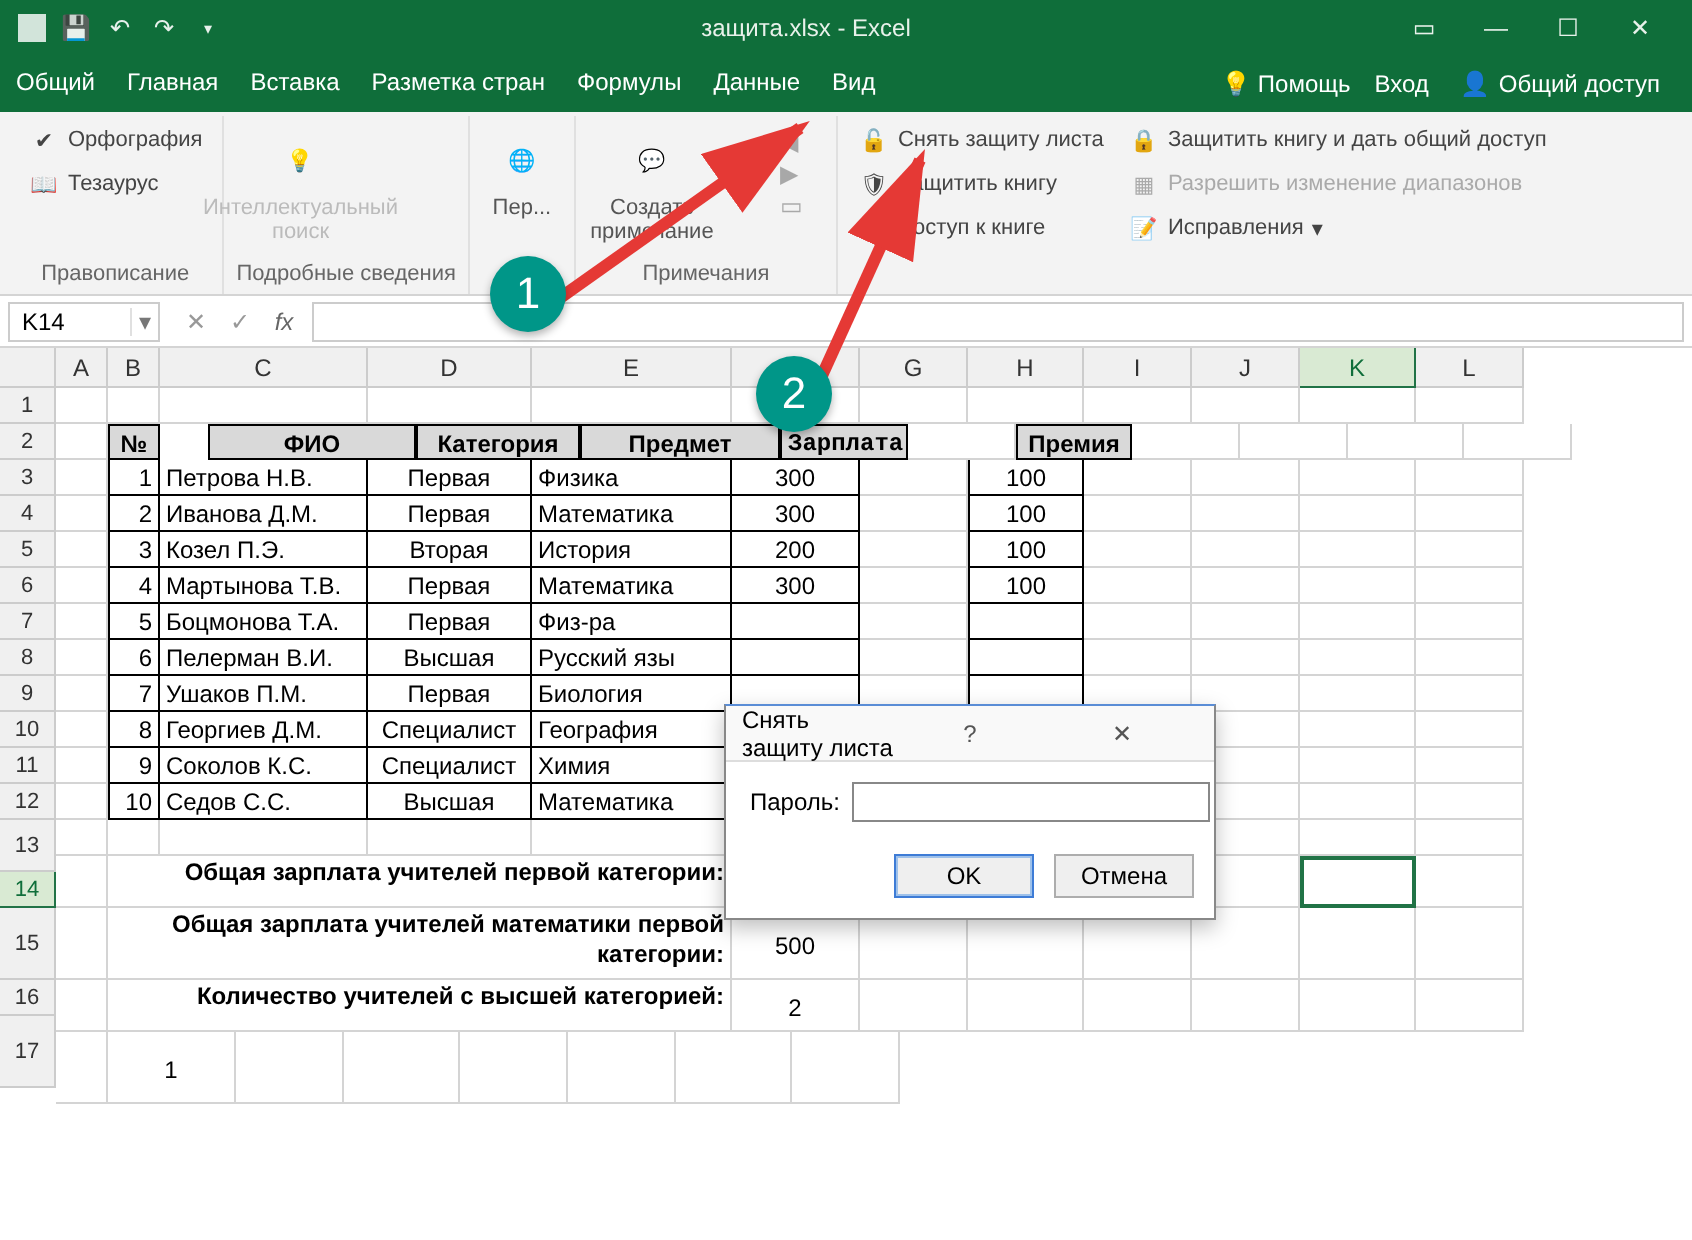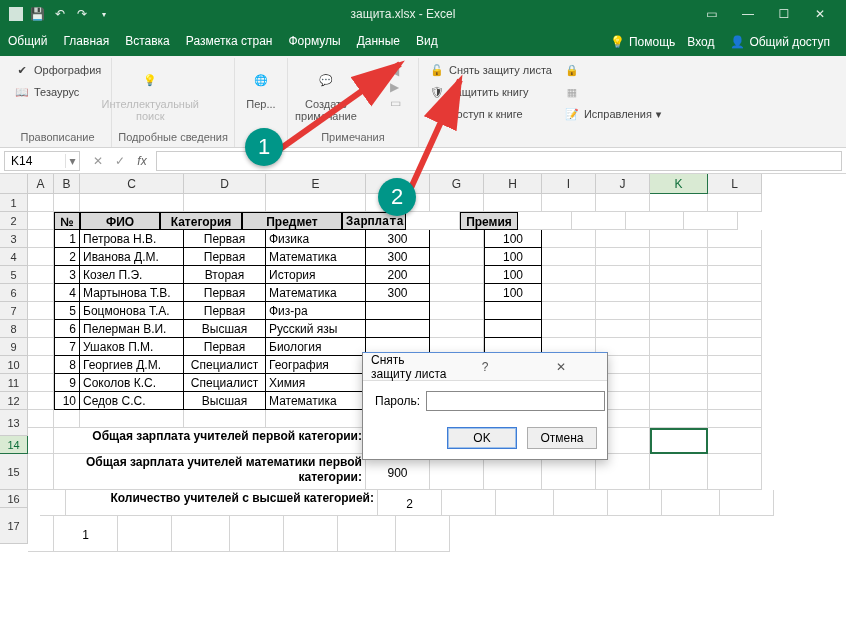--- a/index.html
+++ b/index.html
@@ -185,23 +185,25 @@
             <span>Защитить книгу</span>
           </div>
         <div class="rbtn-sm">
             <span class="rbtn-sm-icon">📕</span>
             <span>Доступ к книге</span>
           </div>
       </div>
       <div class="stack">
         <div class="rbtn-sm">
             <span class="rbtn-sm-icon">🔒</span>
+            <span>Защитить книгу и дать общий доступ</span>
           </div>
         <div class="rbtn-sm" style="color:#aaa">
             <span class="rbtn-sm-icon">▦</span>
+            <span>Разрешить изменение диапазонов</span>
           </div>
         <div class="rbtn-sm"><span class="rbtn-sm-icon">📝</span><span>Исправления</span> ▾</div>
       </div>
     </div>
   </div>
 </div>
 
 <div class="formulabar">
   <div class="namebox-wrap">
     <input class="namebox" value="K14" style="">
@@ -261,21 +263,21 @@
         <div class="cell " style="width: 54px;"></div>
         <div class="cell " style="width: 58px;"></div>
         <div class="cell " style="width: 54px;"></div>
         <div class="cell " style="width: 54px;"></div>
         <div class="cell " style="width: 58px;"></div>
         <div class="cell " style="width: 54px;"></div>
       </div>
       <div class="row">
         <div class="cell " style="width: 26px;"></div>
         <div class="cell thead bleft" style="width: 26px;">№</div>
-        <div class="cell thead" style="width: 80px;">ФИО</div>
+        <div class="cell thead" style="width: 104px; margin-left: 24px;">ФИО</div>
         <div class="cell thead" style="width: 82px;">Категория</div>
         <div class="cell thead" style="width: 100px;">Предмет</div>
         <div class="cell thead" style="width: 64px; font-family: Liberation Mono, monospace;">Зарплата</div>
         <div class="cell " style="width: 54px;"></div>
         <div class="cell thead bleft" style="width: 58px;">Премия</div>
         <div class="cell " style="width: 54px;"></div>
         <div class="cell " style="width: 54px;"></div>
         <div class="cell " style="width: 58px;"></div>
         <div class="cell " style="width: 54px;"></div>
       </div>
@@ -440,29 +442,29 @@
         <div class="cell " style="width: 54px;"></div>
         <div class="cell " style="width: 58px;"></div>
         <div class="cell " style="width: 54px;"></div>
         <div class="cell " style="width: 54px;"></div>
         <div class="cell  sel-cell" style="width: 58px; height: 26px;"></div>
         <div class="cell " style="width: 54px;"></div>
       </div>
       <div class="row" style="height: 36px;">
         <div class="cell " style="width: 26px;"></div>
         <div class="cell bold right" style="width: 312px; white-space: normal; line-height: 15px; height: 36px;">Общая зарплата учителей математики первой категории:</div>
-        <div class="cell center" style="width: 64px; height: 36px; line-height: 36px;">900</div>
-        <div class="cell " style="width: 54px;"></div>
-        <div class="cell " style="width: 58px;"></div>
-        <div class="cell " style="width: 54px;"></div>
-        <div class="cell " style="width: 54px;"></div>
-        <div class="cell " style="width: 58px;"></div>
-        <div class="cell " style="width: 54px;"></div>
-      </div>
-      <div class="row" style="height: 26px; padding-left: 12px;">
+        <div class="cell center" style="width: 64px; height: 36px; line-height: 36px;">500</div>
+        <div class="cell " style="width: 54px;"></div>
+        <div class="cell " style="width: 58px;"></div>
+        <div class="cell " style="width: 54px;"></div>
+        <div class="cell " style="width: 54px;"></div>
+        <div class="cell " style="width: 58px;"></div>
+        <div class="cell " style="width: 54px;"></div>
+      </div>
+      <div class="row" style="height: 26px;">
         <div class="cell " style="width: 26px;"></div>
         <div class="cell bold right" style="width: 312px; white-space: normal; line-height: 15px; height: 26px;">Количество учителей с высшей категорией:</div>
         <div class="cell center" style="width: 64px; height: 26px; line-height: 26px;">2</div>
         <div class="cell " style="width: 54px;"></div>
         <div class="cell " style="width: 58px;"></div>
         <div class="cell " style="width: 54px;"></div>
         <div class="cell " style="width: 54px;"></div>
         <div class="cell " style="width: 58px;"></div>
         <div class="cell " style="width: 54px;"></div>
       </div>

